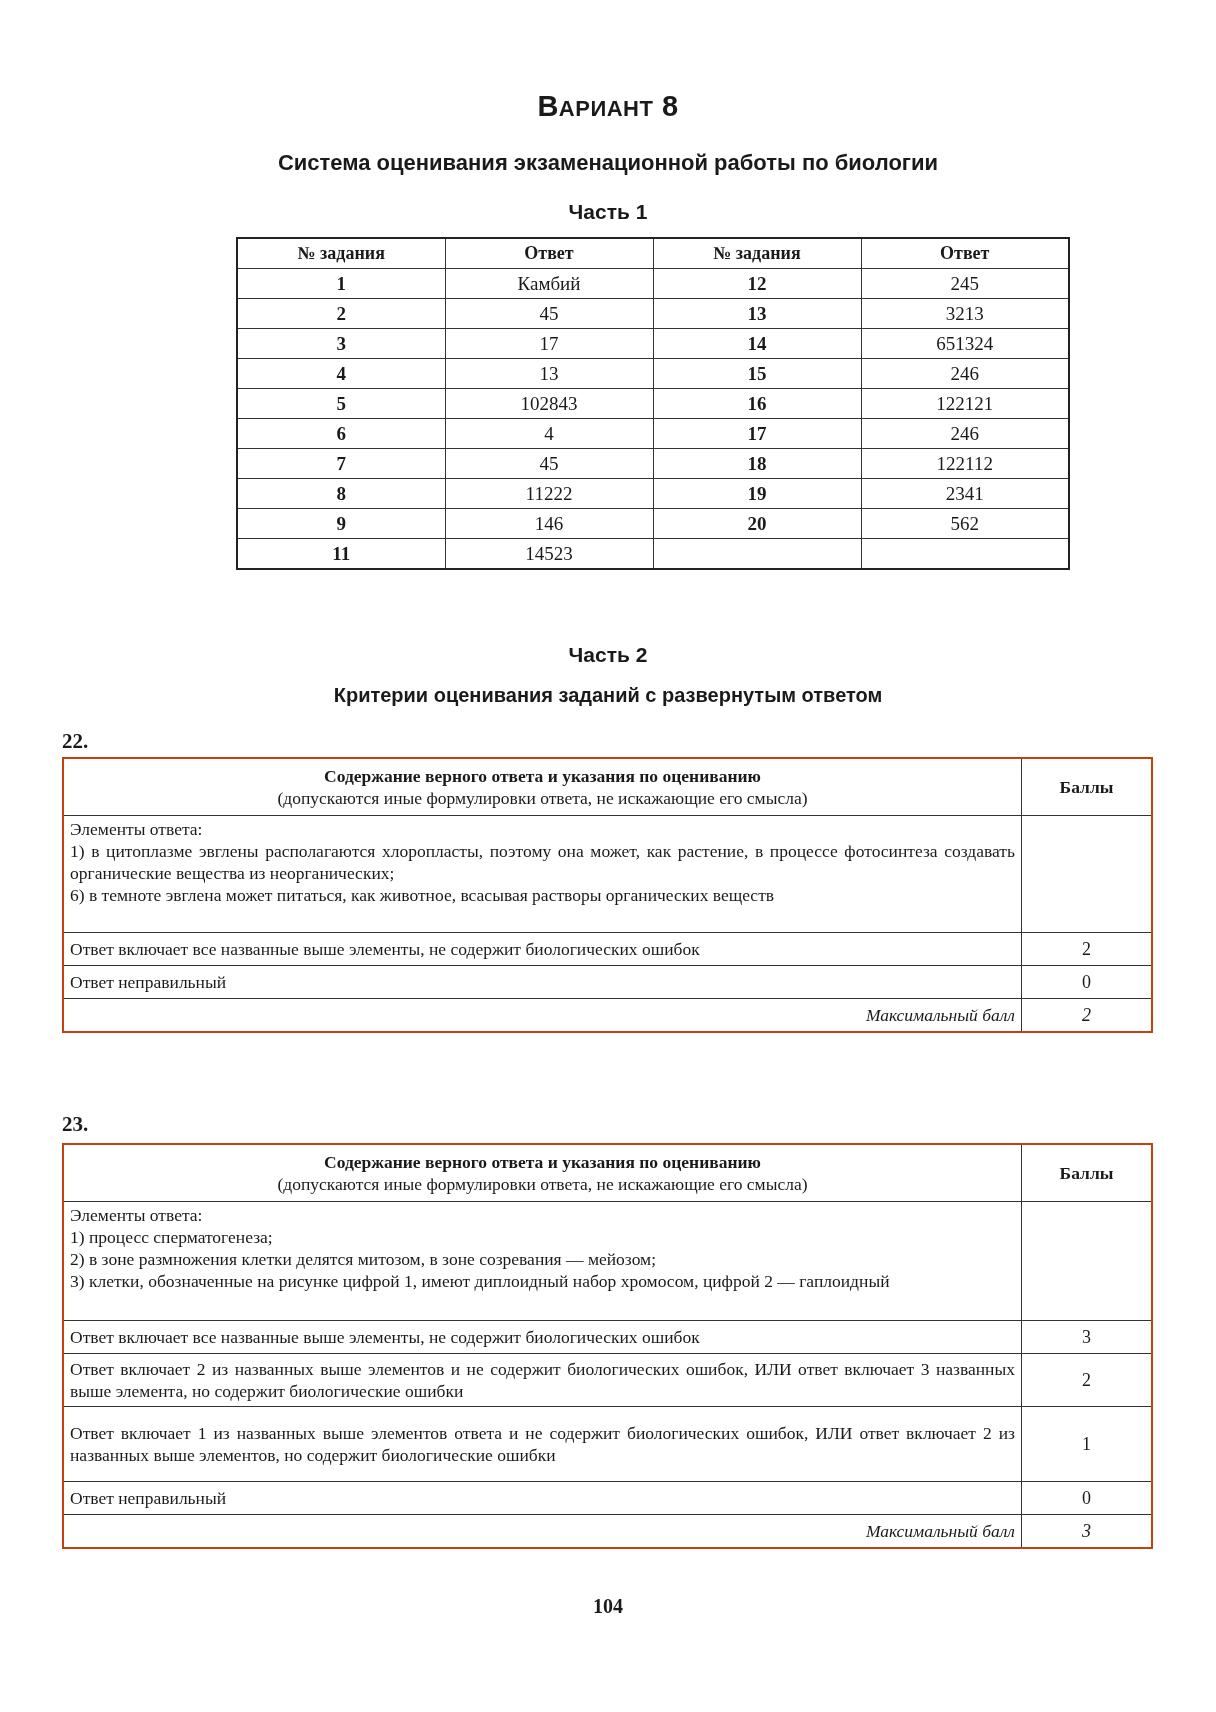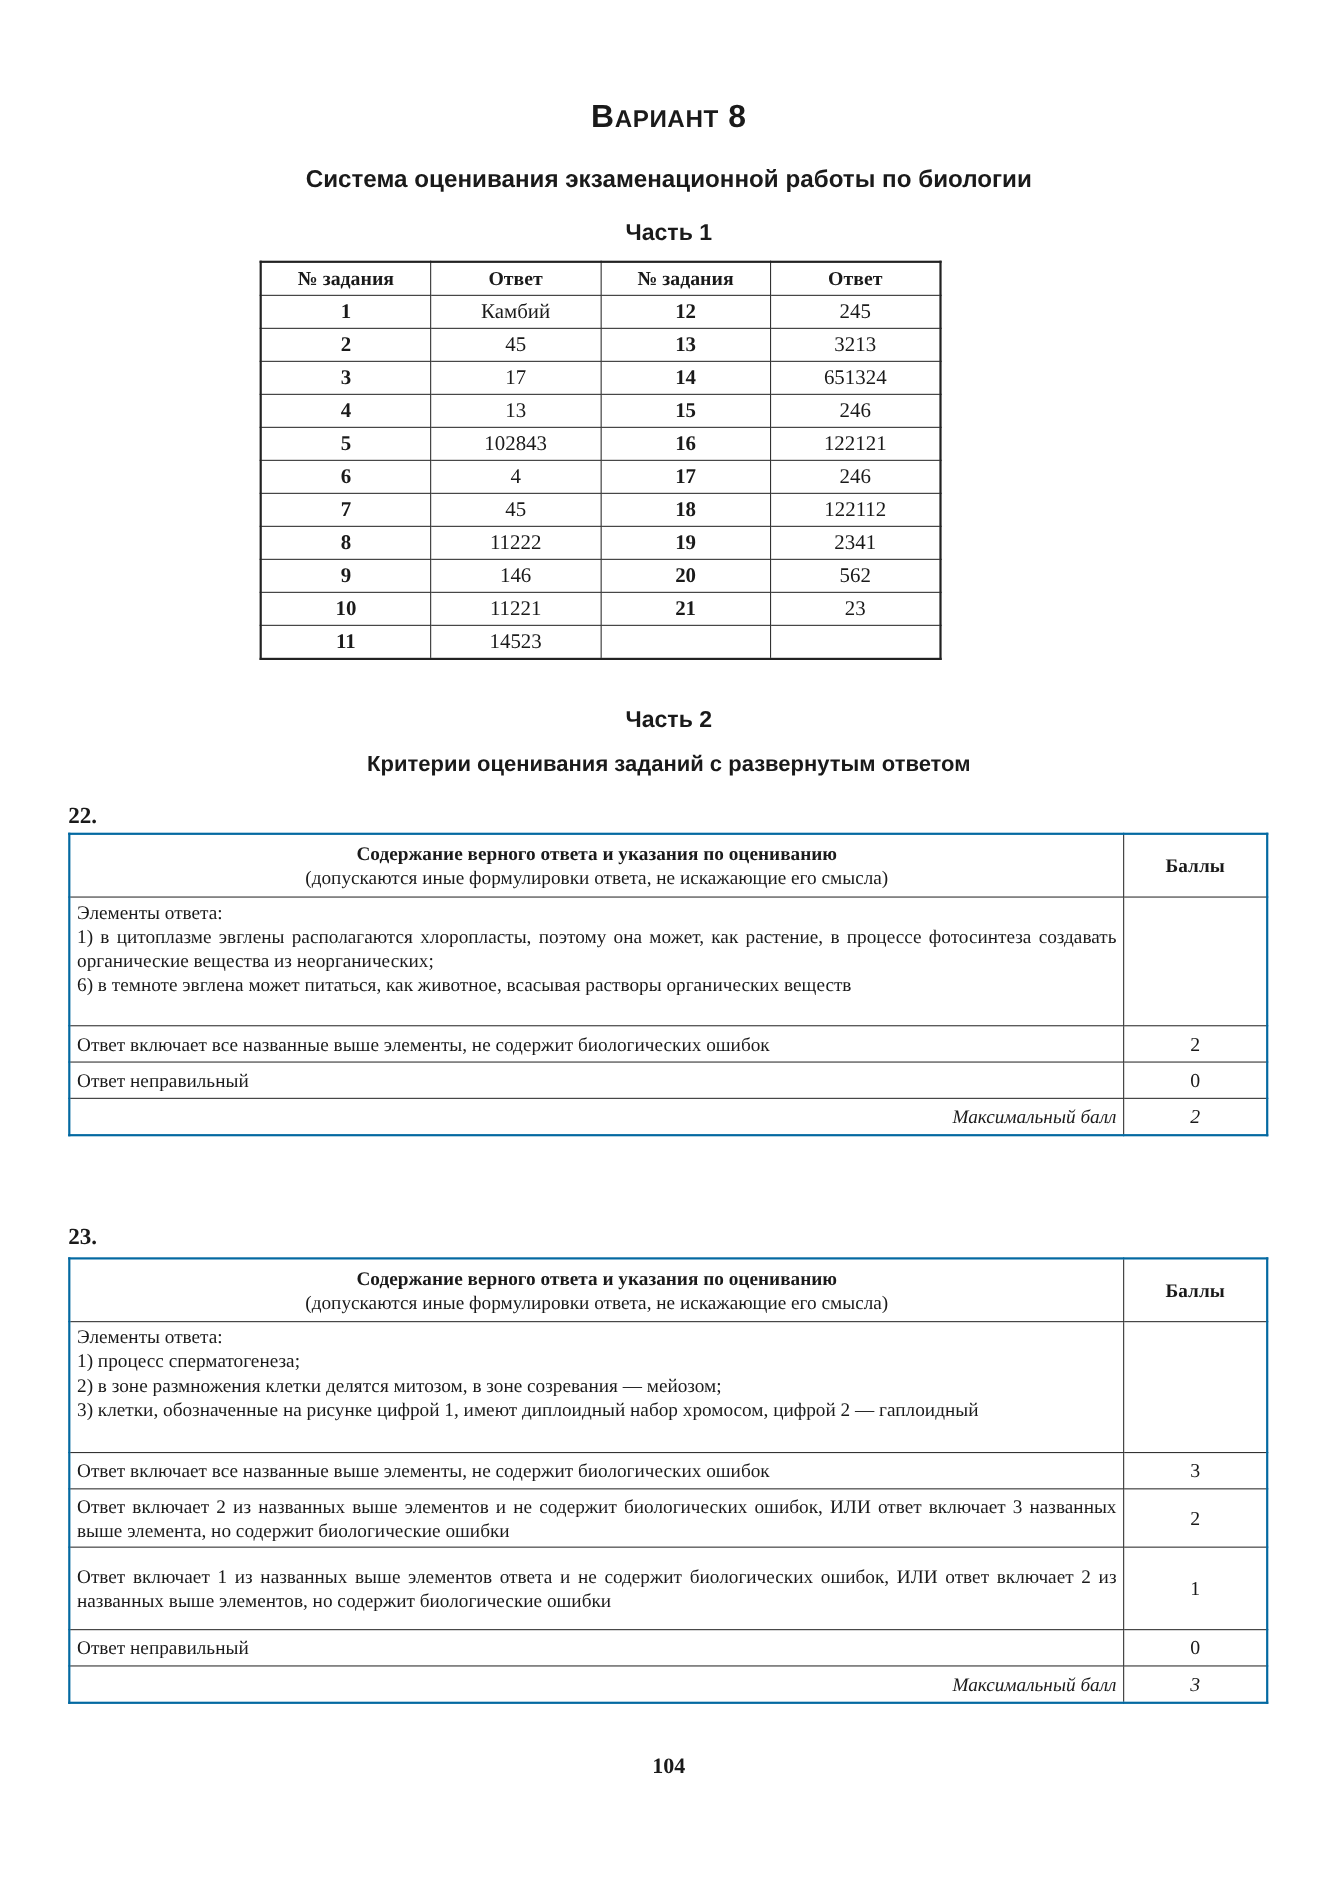--- a/index.html
+++ b/index.html
@@ -13,33 +13,33 @@
   .center { left: 0; width: 1216px; text-align: center; }
   #variant-title { top: 90px; font-size: 29px; font-weight: bold; letter-spacing: 0.5px; }
   #variant-title .sc { font-size: 22px; }
   #doc-subtitle { top: 150px; font-size: 22px; font-weight: bold; }
   #part1-title { top: 200px; font-size: 21px; font-weight: bold; }
   #part2-title { top: 643px; font-size: 21px; font-weight: bold; }
   #part2-subtitle { top: 684px; font-size: 20px; font-weight: bold; }
 
   table { border-collapse: collapse; }
   #answers-table {
-    position: absolute; left: 236px; top: 237px; width: 620px;
+    position: absolute; left: 236px; top: 237px; width: 834px;
     border: 2px solid #222;
   }
   #answers-table th, #answers-table td {
     border: 1.5px solid #333; height: 29px; padding: 0;
     text-align: center; font-size: 19px; width: 25%;
   }
   #answers-table th { font-weight: bold; font-size: 18px; }
   #answers-table td.num { font-weight: bold; }
 
   .task-label { position: absolute; left: 62px; font-size: 21px; font-weight: bold; }
   .criteria-table {
-    position: absolute; left: 62px; width: 1091px; border: 2px solid #0369a1;
+    position: absolute; left: 62px; width: 1091px; border: 2px solid #c2410c;
     font-size: 17.5px; line-height: 22px;
   }
   .criteria-table th, .criteria-table td {
     border: 1.5px solid #333; vertical-align: middle; padding: 2px 6px;
   }
   .criteria-table th { font-weight: normal; text-align: center; padding: 6px 6px; }
   .criteria-table th .hdr-main { font-weight: bold; display: block; }
   .criteria-table th.score-head { font-weight: bold; width: 117px; }
   .criteria-table td.score { text-align: center; width: 117px; font-size: 18px; }
   .criteria-table td.desc { text-align: justify; }
@@ -115,26 +115,20 @@
         <td class="num">19</td>
         <td>2341</td>
       </tr>
     <tr>
         <td class="num">9</td>
         <td>146</td>
         <td class="num">20</td>
         <td>562</td>
       </tr>
     <tr>
-        <td class="num">10</td>
-        <td>11221</td>
-        <td class="num">21</td>
-        <td>23</td>
-      </tr>
-    <tr>
         <td class="num">11</td>
         <td>14523</td>
         <td class="num"></td>
         <td></td>
       </tr>
   </tbody>
 </table>
 
 <div id="part2-title" class="abs center sans">Часть 2</div>
 <div id="part2-subtitle" class="abs center sans">Критерии оценивания заданий с развернутым ответом</div>

